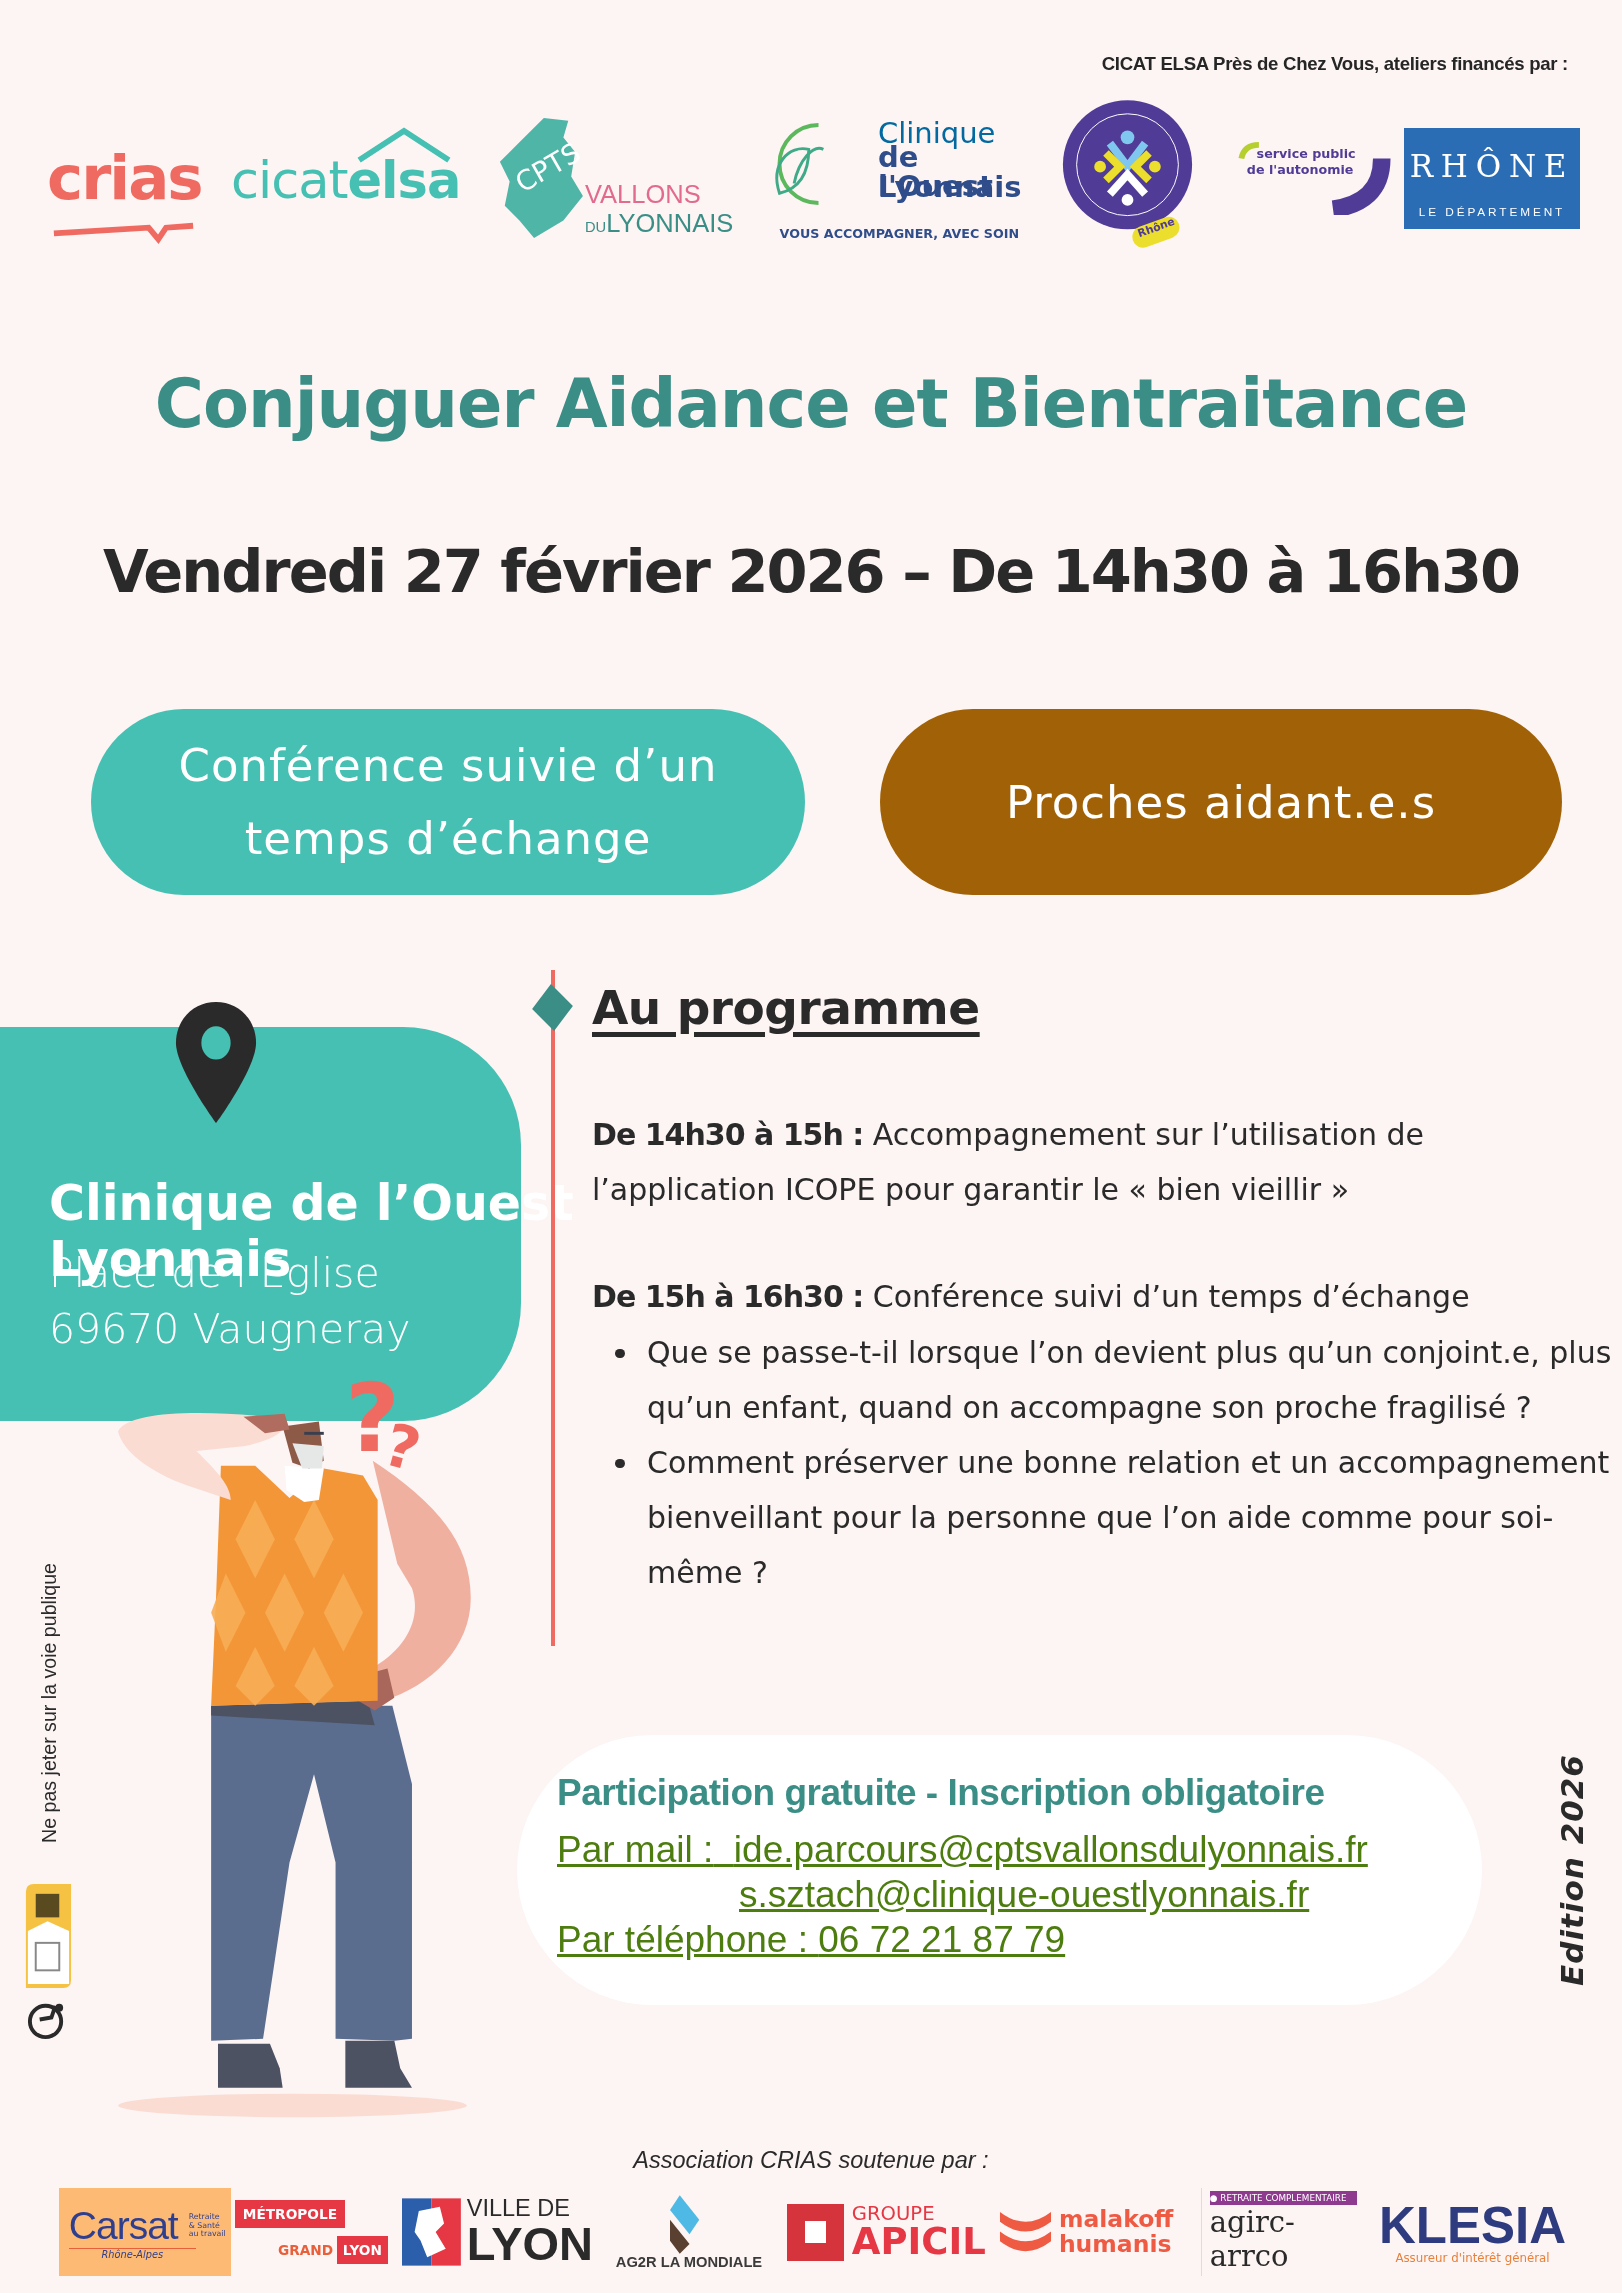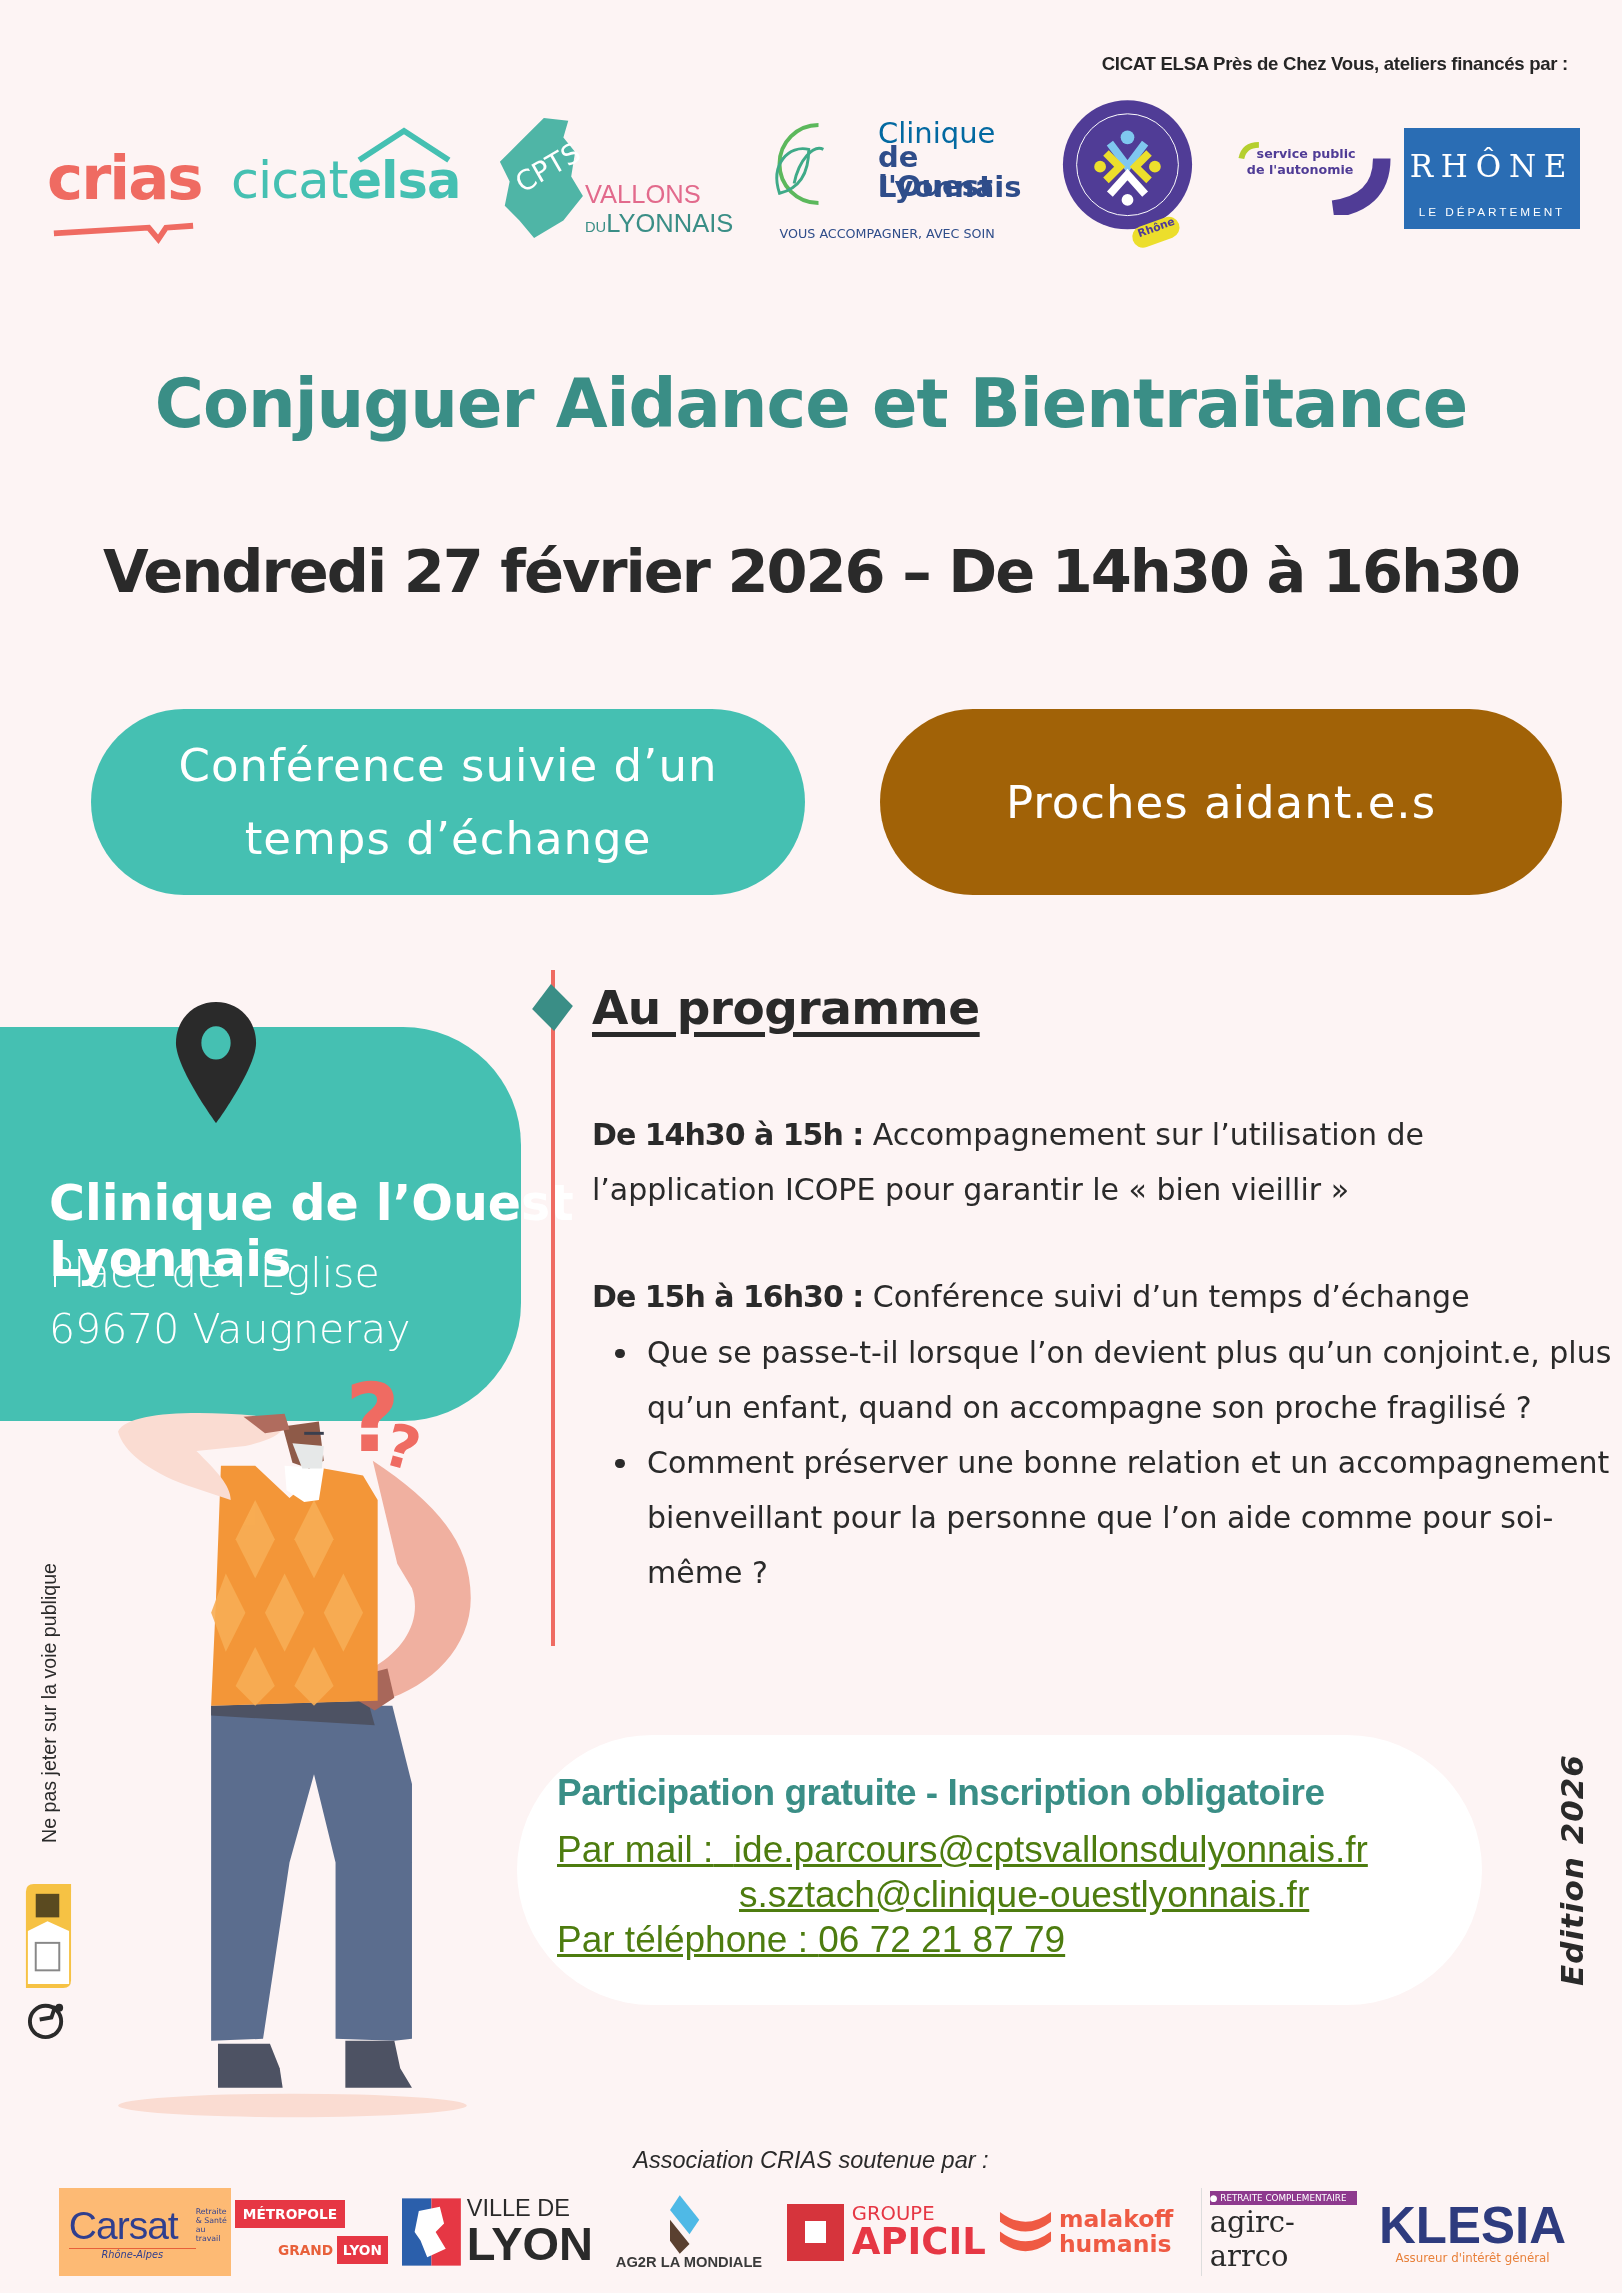--- a/index.html
+++ b/index.html
@@ -108,21 +108,21 @@
 
 <div class="abs logo-clinique">
   <svg width="78" height="98" viewBox="0 0 80 100" style="position:absolute;left:0;top:4.9px">
     <path d="M60 10 A40 40 0 1 0 60 90" stroke="#5cb85c" stroke-width="4" fill="none"></path>
     <path d="M20 80 C10 50 30 30 50 35 C50 60 40 75 20 80 Z" stroke="#3faa88" stroke-width="3" fill="none"></path>
     <path d="M35 70 C40 45 55 30 65 35" stroke="#3faa88" stroke-width="3" fill="none"></path>
   </svg>
   <div style="position:absolute;left:118px;top:9px;font-size:29px;font-weight:normal;line-height:29px;color:#0369a1">Clinique</div>
   <div style="position:absolute;left:118px;top:33px;font-size:29px;font-weight:bold;line-height:29px;color:#2f4d8a">de l'Ouest</div>
   <div style="position:absolute;left:118px;top:63px;font-size:29px;font-weight:bold;line-height:29px;color:#2f4d8a">Lyonnais</div>
-  <div style="position:absolute;left:19.6px;top:116px;font-size:12.7px;font-weight:normal;color:#2f4d8a;white-space:nowrap">VOUS ACCOMPAGNER, AVEC SOIN</div>
+  <div style="position:absolute;left:19.6px;top:116px;font-size:12.7px;font-weight:bold;color:#2f4d8a;white-space:nowrap">VOUS ACCOMPAGNER, AVEC SOIN</div>
 </div>
 
 <div class="abs logo-cfppa">
   <svg width="137" height="157" viewBox="0 0 140 160">
     <circle cx="70" cy="70" r="66" fill="#503c96"></circle>
     <circle cx="70" cy="70" r="52" stroke="#fff" stroke-width="1" fill="none"></circle>
     <circle cx="70" cy="42" r="7" fill="#7fc7ef"></circle>
     <path d="M52 48 L70 72 L88 48" stroke="#7fc7ef" stroke-width="8" fill="none"></path>
     <path d="M48 58 L62 72 L48 86" stroke="#ecde2c" stroke-width="8" fill="none"></path>
     <path d="M92 58 L78 72 L92 86" stroke="#ecde2c" stroke-width="8" fill="none"></path>
@@ -244,21 +244,21 @@
   <circle cx="20" cy="24" r="16" stroke="#2a2a2a" stroke-width="4" fill="none"></circle>
   <path d="M14 22 L26 20 L30 8" stroke="#2a2a2a" stroke-width="4" fill="none"></path>
   <circle cx="34" cy="10" r="4" fill="#2a2a2a"></circle>
 </svg>
 
 <div class="abs footer-note">Association CRIAS soutenue par :</div>
 
 <div class="abs flogo" style="left:59px;width:172px;background:#fdba74;flex-direction:column;align-items:flex-start;padding-left:9.8px;box-sizing:border-box">
   <div style="display:flex;align-items:center">
     <span style="font-family:'Liberation Sans',sans-serif;font-size:39px;color:#2f3f8f;letter-spacing:-1px">Carsat</span>
-    <span style="font-size:7.8px;color:#2f3f8f;line-height:8.8px;margin-left:18px"><span>Retraite</span><br><span>&amp; Santé</span><br><span>au travail</span></span>
+    <span style="font-size:7.8px;color:#2f3f8f;line-height:8.8px;margin-left:11px"><span>Retraite</span><br><span>&amp; Santé</span><br><span>au travail</span></span>
   </div>
   <div style="font-size:9.8px;color:#2f3f8f;font-style:italic;border-top:1px solid #e8603a;width:127px;text-align:center">Rhône-Alpes</div>
 </div>
 
 <div class="abs flogo" style="left:235px;width:147px;flex-direction:column;align-items:flex-start">
   <div style="background:#e63744;color:#fff;font-weight:bold;font-size:13.7px;padding:5.9px 7.8px">MÉTROPOLE</div>
   <div style="display:flex;margin-left:39px;margin-top:7.8px">
       <span style="color:#e8603a;font-weight:bold;font-size:13.7px;padding:5.9px 3.9px">GRAND</span>
       <span style="background:#e63744;color:#fff;font-weight:bold;font-size:13.7px;padding:5.9px 5.9px">LYON</span>
     </div>

